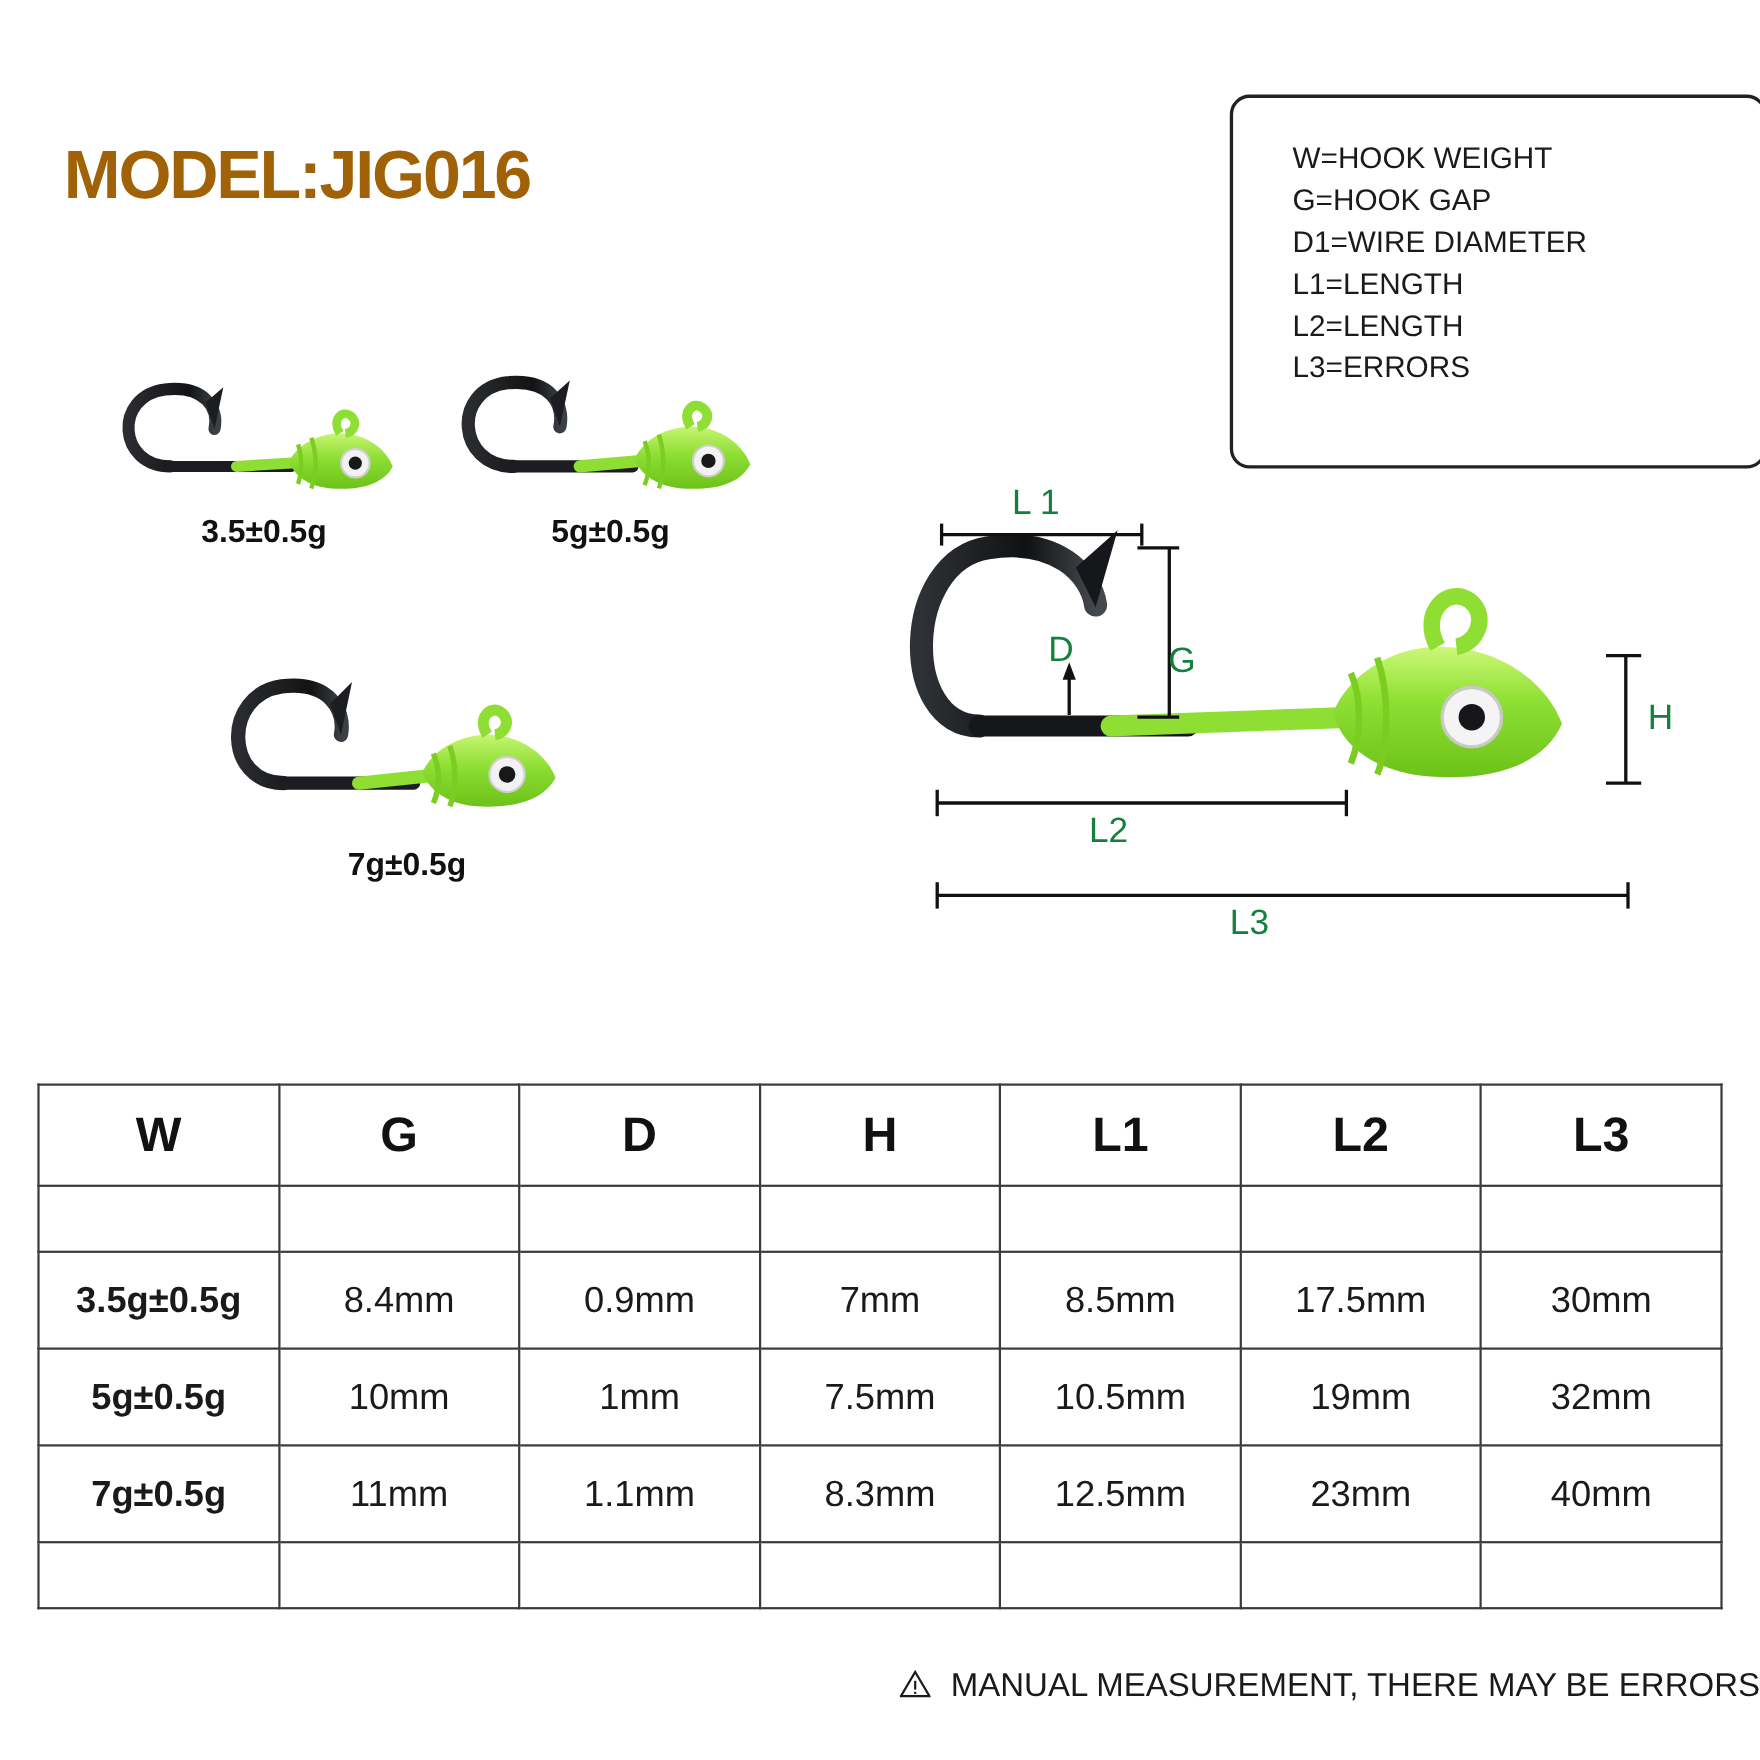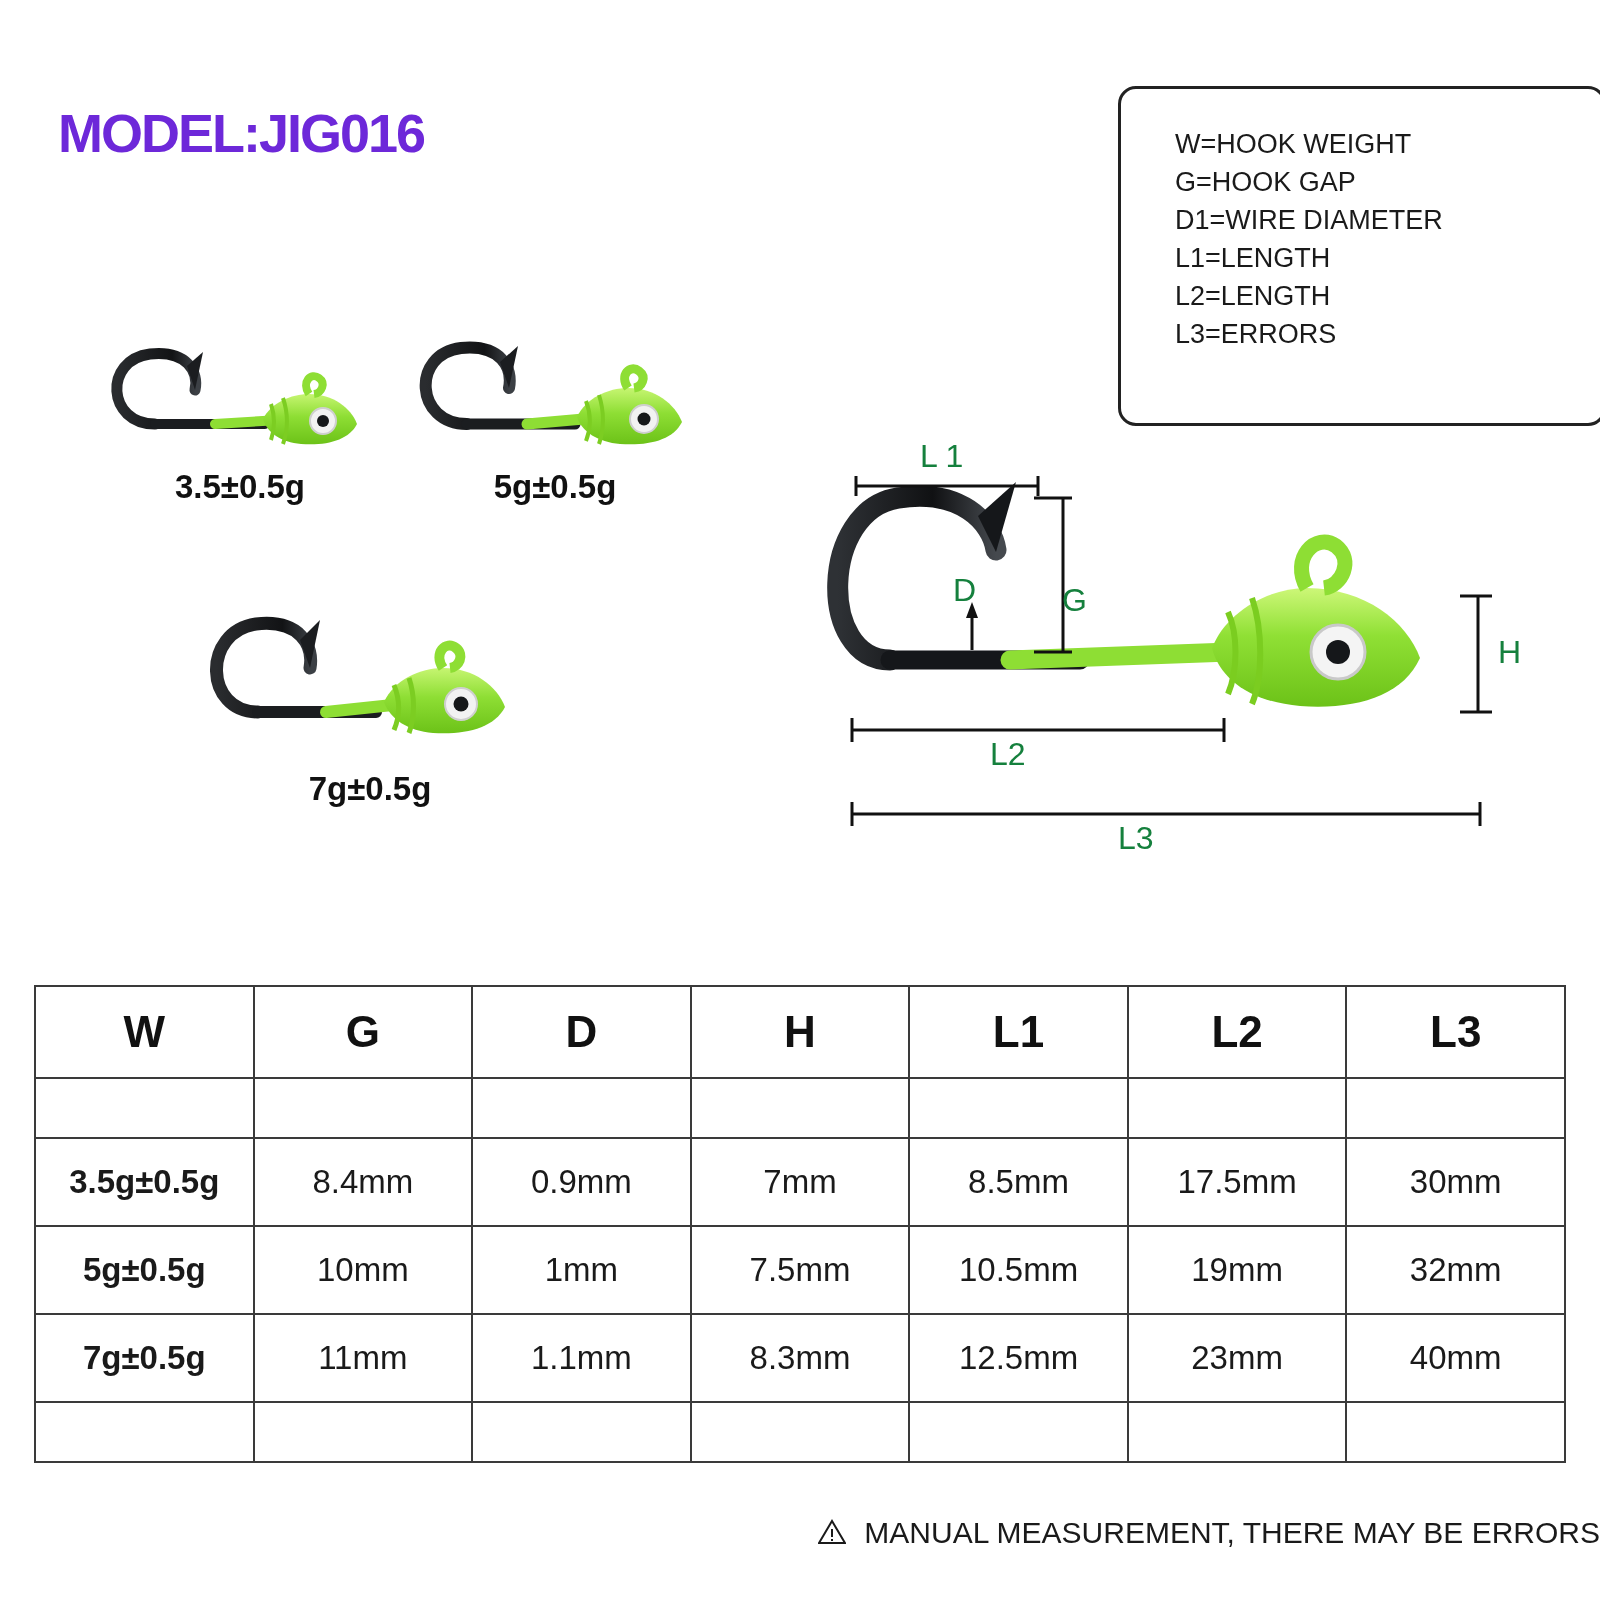--- a/index.html
+++ b/index.html
@@ -13,25 +13,25 @@
     position: relative;
     font-family: "Liberation Sans", sans-serif;
     color: #1a1a1a;
     overflow: hidden;
   }
 
   
   #model-title {
     position: absolute;
     left: 58px;
-    top: 102px;
-    font-size: 54px;
+    top: 124px;
+    font-size: 62px;
     font-weight: bold;
     letter-spacing: -2px;
-    color: #6d28d9;
+    color: #a16207;
     white-space: nowrap;
   }
 
   
   #legend-box {
     position: absolute;
     left: 1118px;
     top: 86px;
     width: 488px;
     height: 340px;
@@ -44,21 +44,21 @@
     font-size: 27px;
     line-height: 38px;
     color: #1a1a1a;
     white-space: nowrap;
   }
 
   
   .lure-sample { position: absolute; }
   .lure-label {
     position: absolute;
-    font-size: 33px;
+    font-size: 29px;
     font-weight: bold;
     color: #111111;
     white-space: nowrap;
     text-align: center;
   }
 
   
   #diagram { position: absolute; left: 820px; top: 430px; width: 720px; height: 450px; }
 
   .dim-label {

